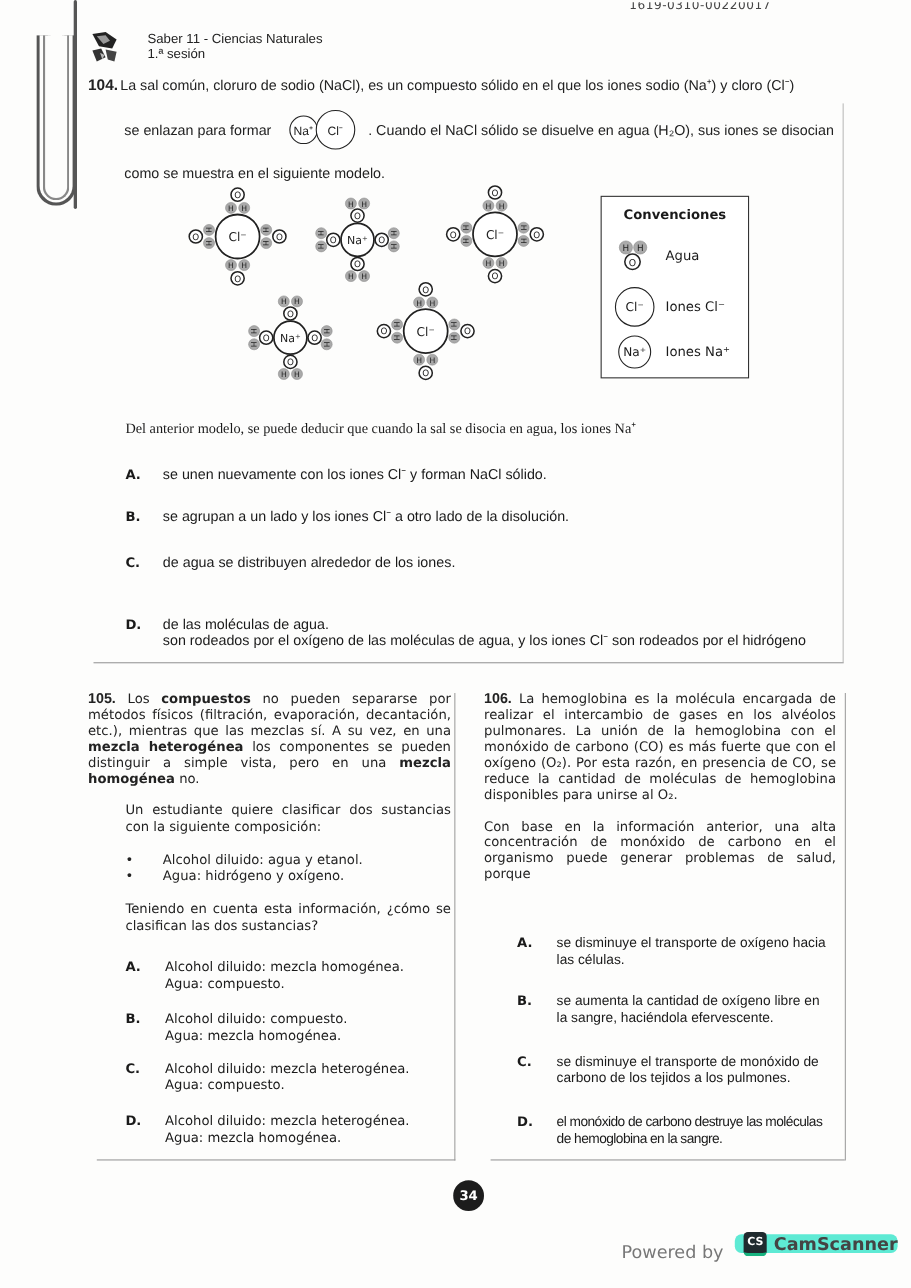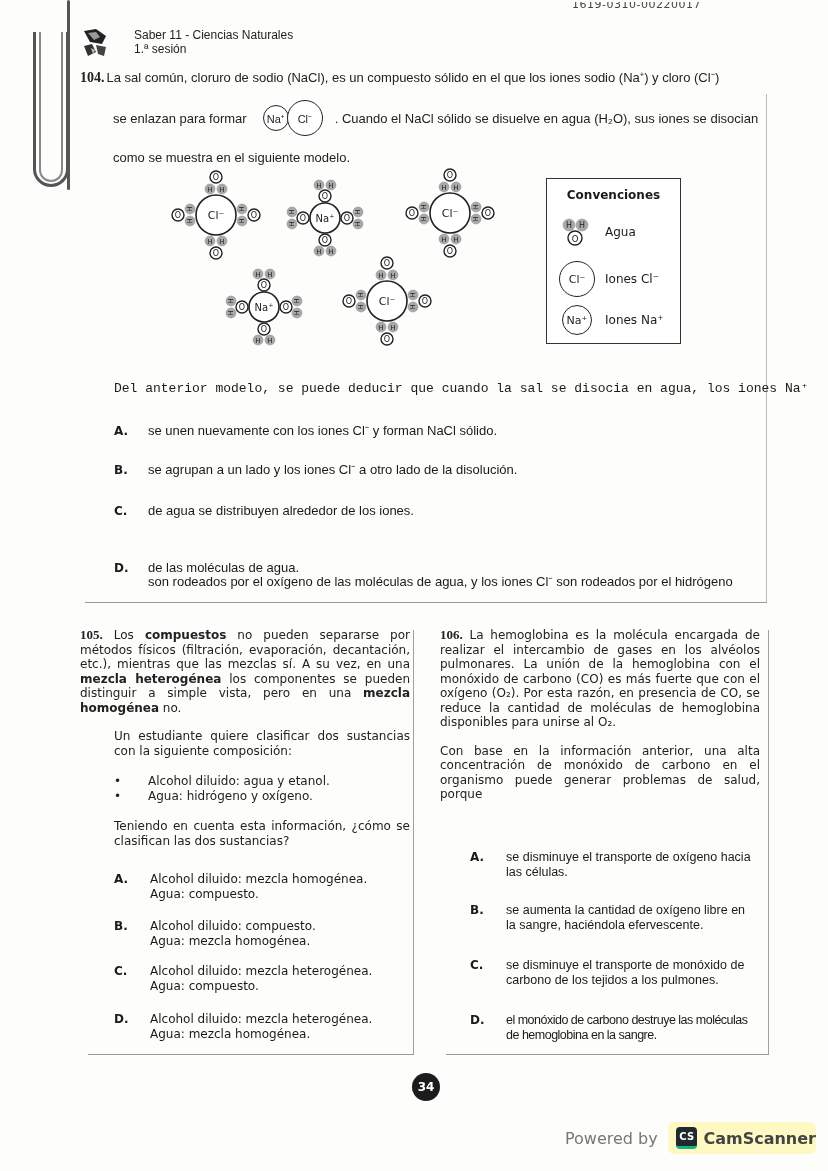--- a/index.html
+++ b/index.html
@@ -10,37 +10,37 @@
   .clip { position: absolute; left: 33px; top: 32px; width: 36px; height: 155px; border: 3px solid #555; border-top: none; border-radius: 0 0 18px 18px; }
   .clip-cover { position: absolute; left: 39px; top: 32px; width: 24px; height: 150px; border: 2px solid #888; border-top: none; border-radius: 0 0 12px 12px; }
 
   .doc-code { position: absolute; left: 572px; top: 2px; font-size: 11px; color: #444; letter-spacing: 0.5px; height: 10px; overflow: hidden; line-height: 6px; }
 
   .header { position: absolute; left: 82px; top: 28px; display: flex; align-items: flex-start; gap: 26px; }
   .logo { width: 26px; height: 30px; position: relative; }
   .logo svg { width: 26px; height: 30px; }
   .header-text { font-family: "Liberation Sans", sans-serif; font-size: 12px; line-height: 14px; color: #222; }
 
-  .q-num { font-family: Liberation Serif, serif; font-weight: bold; font-size: 14px; }
+  .q-num { font-family: Liberation Sans, sans-serif; font-weight: bold; font-size: 14px; }
   .q104 { position: absolute; left: 80px; top: 68px; width: 690px; font-family: "Liberation Sans", sans-serif; font-size: 13px; color: #222; }
   .q104-line1 { display: flex; align-items: baseline; gap: 2px; }
   .q104-line2 { margin-left: 33px; margin-top: 14px; display: flex; align-items: center; gap: 12px; }
   .q104-line3 { margin-left: 33px; margin-top: 14px; }
   .ion-inline { display: inline-flex; align-items: center; }
   .ion-circ { display: inline-flex; align-items: center; justify-content: center; border: 1.6px solid #222; border-radius: 50%; font-size: 11px; background: #fff; }
 
   .frame-top { position: absolute; left: 766px; top: 94px; width: 1px; height: 508px; background: #bbb; }
   .frame-bottom { position: absolute; left: 85px; top: 602px; width: 682px; height: 1px; background: #9a9a9a; }
 
   .model { position: absolute; left: 150px; top: 155px; width: 360px; height: 200px; }
   .legend { position: absolute; left: 546px; top: 178px; width: 135px; height: 166px; border: 1.5px solid #333; background: #fff; font-family: "DejaVu Sans", sans-serif; }
   .legend-title { font-weight: bold; font-size: 12px; text-align: center; margin-top: 9px; }
   .legend-row { position: absolute; left: 12px; display: flex; align-items: center; gap: 10px; font-size: 12px; }
 
-  .stem104 { position: absolute; left: 114px; top: 380px; font-family: Liberation Mono, monospace; font-size: 13px; }
+  .stem104 { position: absolute; left: 114px; top: 380px; font-family: Liberation Serif, serif; font-size: 13px; }
   .opt { position: absolute; display: flex; font-family: "Liberation Sans", sans-serif; font-size: 13px; line-height: 14px; }
   .opt-letter { font-weight: bold; font-family: "DejaVu Sans", sans-serif; font-size: 12px; width: 34px; flex-shrink: 0; }
   .opt-text { }
 
   .col { position: absolute; font-family: "DejaVu Sans", sans-serif; font-size: 12px; line-height: 14.5px; color: #222; }
   .col-left { left: 80px; top: 628px; width: 330px; }
   .col-right { left: 440px; top: 628px; width: 320px; }
   .para { text-align: justify; }
   .indent { margin-left: 34px; }
   .bullets { margin-left: 34px; margin-top: 16px; }
@@ -49,21 +49,21 @@
   .box-line-v { position: absolute; width: 1px; background: #a0a0a0; }
   .box-line-h { position: absolute; height: 1px; background: #999; }
 
   .ans { position: absolute; display: flex; font-size: 12px; line-height: 14.5px; font-family: "DejaVu Sans", sans-serif; }
   .ans .opt-letter { width: 36px; }
   .narrow { font-family: "Liberation Sans", sans-serif; font-size: 12.5px; }
 
   .page-num { position: absolute; left: 412px; top: 1073px; width: 28px; height: 28px; border-radius: 50%; background: #1c1c1c; color: #fff; font-weight: bold; font-size: 12px; display: flex; align-items: center; justify-content: center; font-family: "DejaVu Sans", sans-serif; }
 
   .powered { position: absolute; left: 565px; top: 1129px; font-family: "DejaVu Sans", sans-serif; font-size: 16px; color: #777; }
-  .cs-badge { position: absolute; left: 668px; top: 1122px; width: 148px; height: 32px; background: #fef9c3; border-radius: 6px; display: flex; align-items: center; gap: 6px; padding-left: 8px; }
+  .cs-badge { position: absolute; left: 668px; top: 1122px; width: 148px; height: 17px; background: #5eead4; border-radius: 6px; display: flex; align-items: center; gap: 6px; padding-left: 8px; }
   .cs-logo { width: 22px; height: 22px; border-radius: 4px; background: #1f2a2e; color: #fff; font-weight: bold; font-size: 10px; display: flex; align-items: center; justify-content: center; border-bottom: 3px solid #17b37f; font-family: "DejaVu Sans", sans-serif; }
   .cs-name { font-family: "DejaVu Sans", sans-serif; font-weight: bold; font-size: 16px; color: #444; }
 </style>
 </head>
 <body>
 
 <div class="binder-line"></div>
 <div class="clip"></div>
 <div class="clip-cover"></div>
 

